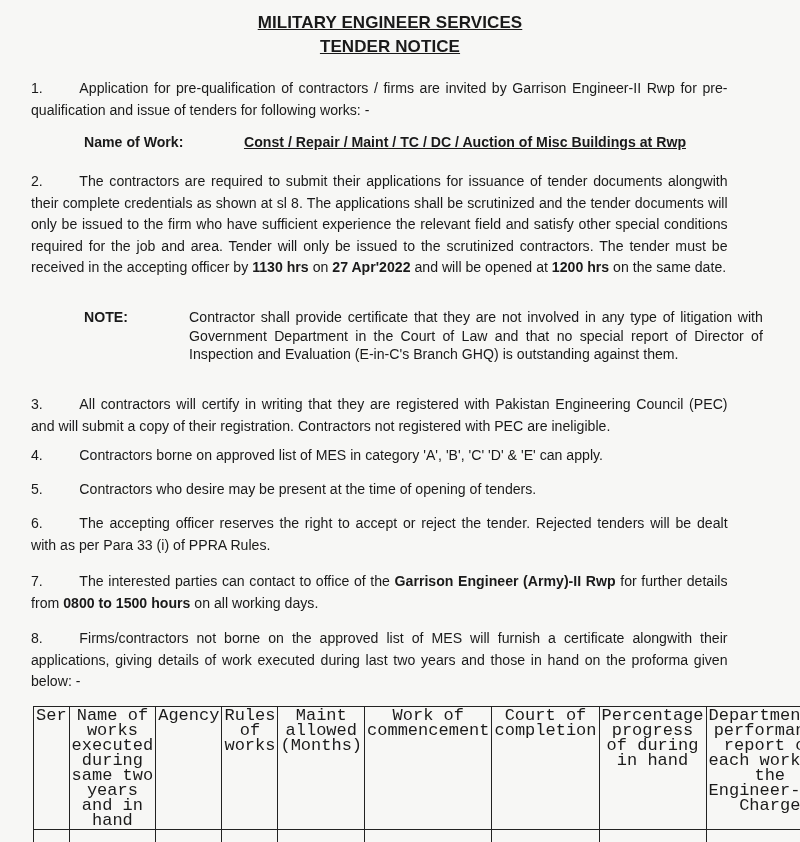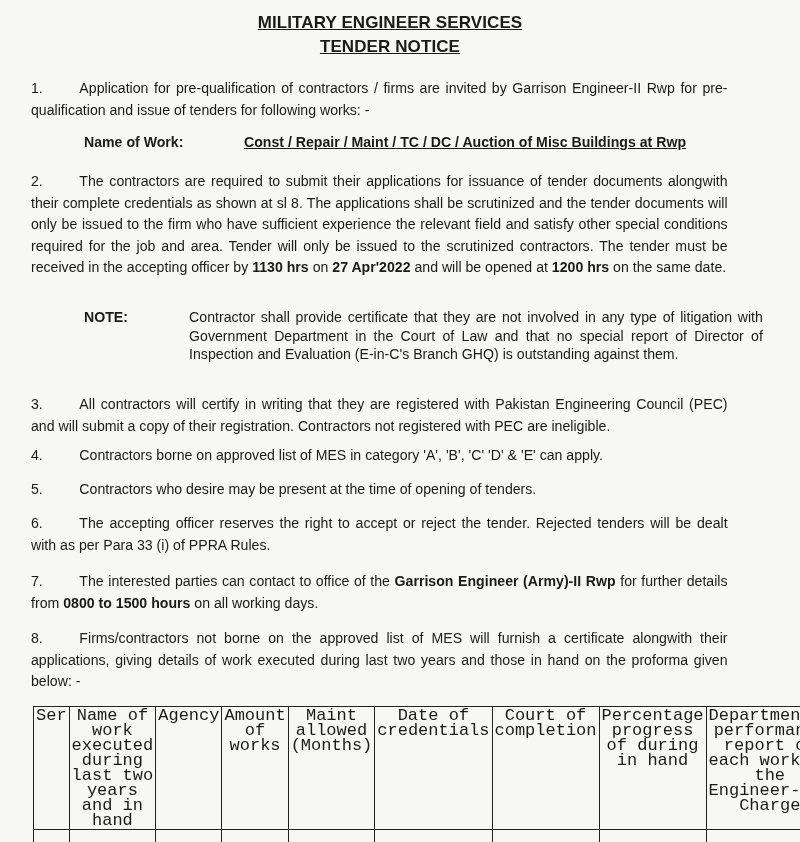--- a/index.html
+++ b/index.html
@@ -100,25 +100,25 @@
   </div>
 
   <div class="para" style="top:627px;">
     <span class="num">8.</span><span>Firms/contractors not borne on the approved list of MES will furnish a certificate alongwith their applications, giving details of work executed during last two years and those in hand on the proforma given below: -</span>
   </div>
 
   <table class="proforma">
     <thead>
       <tr>
         <th style="width:28px">Ser</th>
-        <th style="width:113px">Name of work executed during last two years and in hand</th>
+        <th style="width:113px">Name of works executed during same two years and in hand</th>
         <th style="width:62px">Agency</th>
-        <th style="width:55px">Amount of works</th>
+        <th style="width:55px">Rules of works</th>
         <th style="width:61px">Maint allowed (Months)</th>
-        <th style="width:99px">Date of credentials</th>
+        <th style="width:99px">Work of commencement</th>
         <th style="width:76px">Court of completion</th>
         <th style="width:81px">Percentage progress of during in hand</th>
         <th style="width:128px">Departmental performance report on each work by the Engineer-in-Charge</th>
       </tr>
     </thead>
     <tbody>
       <tr>
         <td></td>
         <td></td>
         <td></td>

